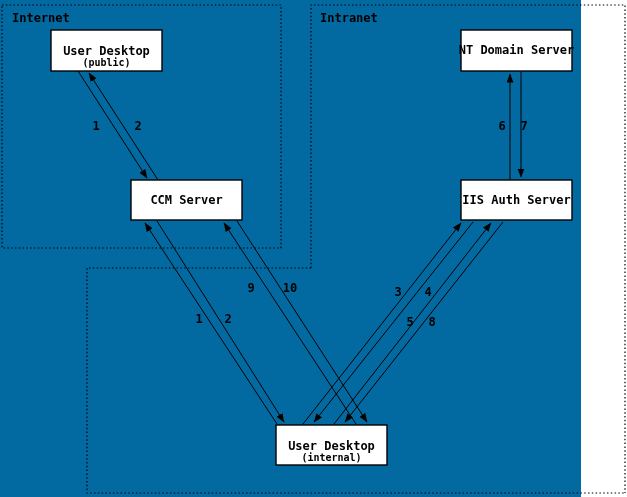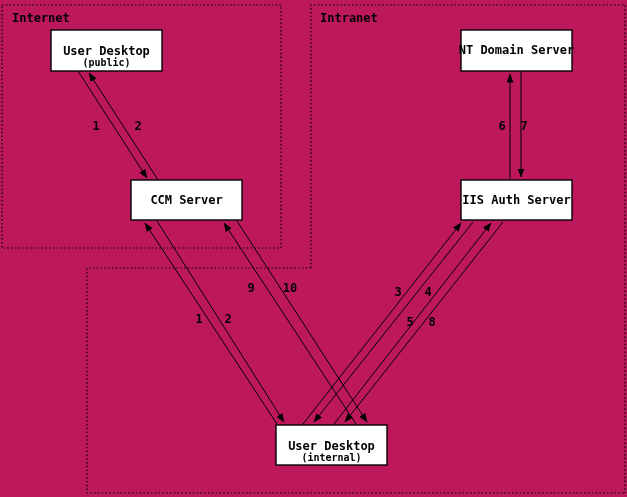--- a/index.html
+++ b/index.html
@@ -5,23 +5,23 @@
   html, body {
     margin: 0;
     padding: 0;
     background: #ffffff;
     width: 627px;
     height: 497px;
     overflow: hidden;
   }
   .diagram-stage {
     position: relative;
-    width: 627px;
+    width: 581px;
     height: 497px;
-    background: #be185d;
+    background: #0369a1;
   }
   svg {
     display: block;
     font-family: "DejaVu Sans Mono", "Liberation Mono", monospace;
   }
   .zone-border {
     fill: none;
     stroke: #000000;
     stroke-width: 1.2;
     stroke-dasharray: 1.5 2.3;

